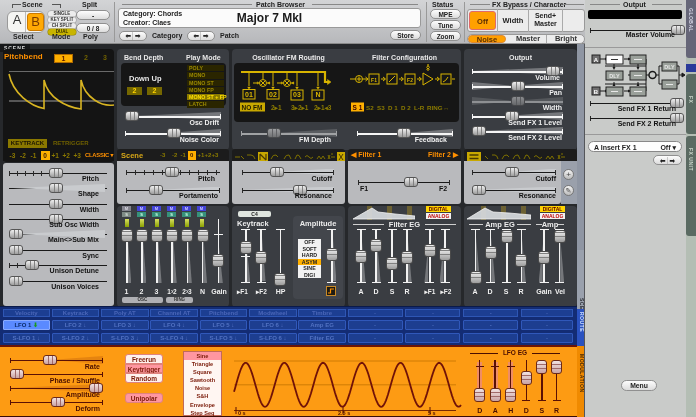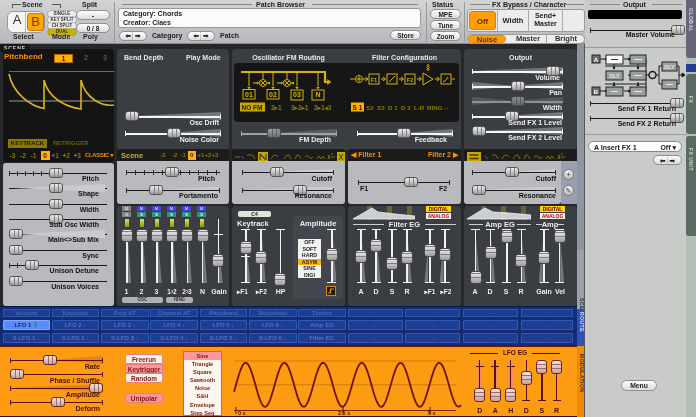--- a/index.html
+++ b/index.html
@@ -56,20 +56,21 @@
   <div class="abs pill" style="left:76px;top:23px;width:34px;height:10px;line-height:9px;">0 / 8</div>
   <div class="abs tlabel" style="left:83px;top:33px;">Poly</div>
   <div class="abs" style="left:114px;top:2px;width:1px;height:40px;background:#999;"></div>
 
   <div class="abs tlabel" style="left:256px;top:1px;">Patch Browser</div>
   <div class="abs" style="left:122px;top:4px;width:130px;height:1px;background:#888;"></div>
   <div class="abs" style="left:312px;top:4px;width:106px;height:1px;background:#888;"></div>
   <div class="abs" style="left:118px;top:8px;width:303px;height:20px;background:#fbfbfb;border:1px solid #999;border-radius:3px;"></div>
   <div class="abs" style="left:123px;top:10px;font-size:7px;font-weight:bold;color:#222;">Category: Chords</div>
   <div class="abs" style="left:123px;top:19px;font-size:7px;font-weight:bold;color:#222;">Creator: Claes</div>
+  <div class="abs" style="left:118px;top:8px;width:303px;height:20px;font-size:12px;font-weight:bold;color:#1a1a1a;text-align:center;line-height:20px;">Major 7 MkI</div>
   <div class="abs pill" style="left:119px;top:31px;width:28px;height:9.5px;line-height:8.5px;">⬅<span style="color:#999;">│</span>➡</div>
   <div class="abs tlabel" style="left:152px;top:32px;">Category</div>
   <div class="abs pill" style="left:187px;top:31px;width:28px;height:9.5px;line-height:8.5px;">⬅<span style="color:#999;">│</span>➡</div>
   <div class="abs tlabel" style="left:220px;top:32px;">Patch</div>
   <div class="abs pill" style="left:390px;top:30px;width:31px;height:10px;line-height:9px;">Store</div>
   <div class="abs" style="left:426px;top:2px;width:1px;height:40px;background:#999;"></div>
 
   <div class="abs tlabel" style="left:432px;top:1px;">Status</div>
   <div class="abs pill" style="left:430px;top:9px;width:31px;height:10px;line-height:9px;">MPE</div>
   <div class="abs pill" style="left:430px;top:20px;width:31px;height:10px;line-height:9px;">Tune</div>
@@ -92,20 +93,33 @@
   <div class="abs" style="left:508px;top:34px;width:40px;height:10px;font-size:7.5px;font-weight:bold;color:#333;text-align:center;line-height:10px;">Master</div>
   <div class="abs" style="left:546px;top:35px;width:1px;height:8px;background:#aaa;"></div>
   <div class="abs" style="left:548px;top:34px;width:36px;height:10px;font-size:7.5px;font-weight:bold;color:#333;text-align:center;line-height:10px;">Bright</div>
  </div>
  <div class="abs" id="main">
   <div class="abs" style="left:0;top:0;width:30px;height:8px;background:#17181a;color:#ddd;font-size:5px;font-weight:bold;text-align:center;line-height:8px;letter-spacing:1px;">SCENE</div>
 
   <div class="abs panel" style="left:117px;top:5px;width:112px;height:101px;">
     <div class="abs hdr" style="left:7px;top:5px;">Bend Depth</div>
     <div class="abs hdr" style="left:69px;top:5px;">Play Mode</div>
+    <div class="abs blackbox" style="left:4px;top:14px;width:105px;height:43px;background:#161616;">
+      <div class="abs" style="left:8px;top:11px;font-size:7.5px;font-weight:bold;color:#e8e8e8;">Down Up</div>
+      <div class="abs" style="left:6px;top:24px;width:15px;height:8px;background:#756700;font-size:7px;font-weight:bold;color:#ffd400;text-align:center;line-height:8px;">2</div>
+      <div class="abs" style="left:26px;top:24px;width:15px;height:8px;background:#756700;font-size:7px;font-weight:bold;color:#ffd400;text-align:center;line-height:8px;">2</div>
+      <div class="abs" style="left:66px;top:2px;width:37px;font-size:5.3px;font-weight:bold;line-height:6.3px;color:#9a8800;white-space:nowrap;">
+        <div style="background:#2a2500;padding-left:2px;">POLY</div>
+        <div style="background:#2a2500;padding-left:2px;margin-top:1px;">MONO</div>
+        <div style="background:#2a2500;padding-left:2px;margin-top:1px;">MONO ST</div>
+        <div style="background:#2a2500;padding-left:2px;margin-top:1px;">MONO FP</div>
+        <div style="background:#8a7a00;padding-left:2px;margin-top:1px;color:#ffe000;">MONO ST + FP</div>
+        <div style="background:#2a2500;padding-left:2px;margin-top:1px;">LATCH</div>
+      </div>
+    </div>
     <div class="hsl hslw" style="left:8px;top:62px;width:96px;height:10px;">
       <div class="wedge" style="left:8px;top:1px;width:88px;height:8px;background:rgba(255,255,255,0.30);"></div>
       <div class="line"></div>
           <div class="tick" style="right:0;"></div>
           <div class="hnd" style="left:0px;"></div>
         </div>
     <div class="wlbl" style="left:0;top:70px;width:102px;">Osc Drift</div>
     <div class="hsl hslw" style="left:8px;top:79px;width:96px;height:10px;">
       <div class="wedge" style="left:42px;top:1px;width:54px;height:8px;background:rgba(255,255,255,0.30);"></div>
       <div class="line"></div>

